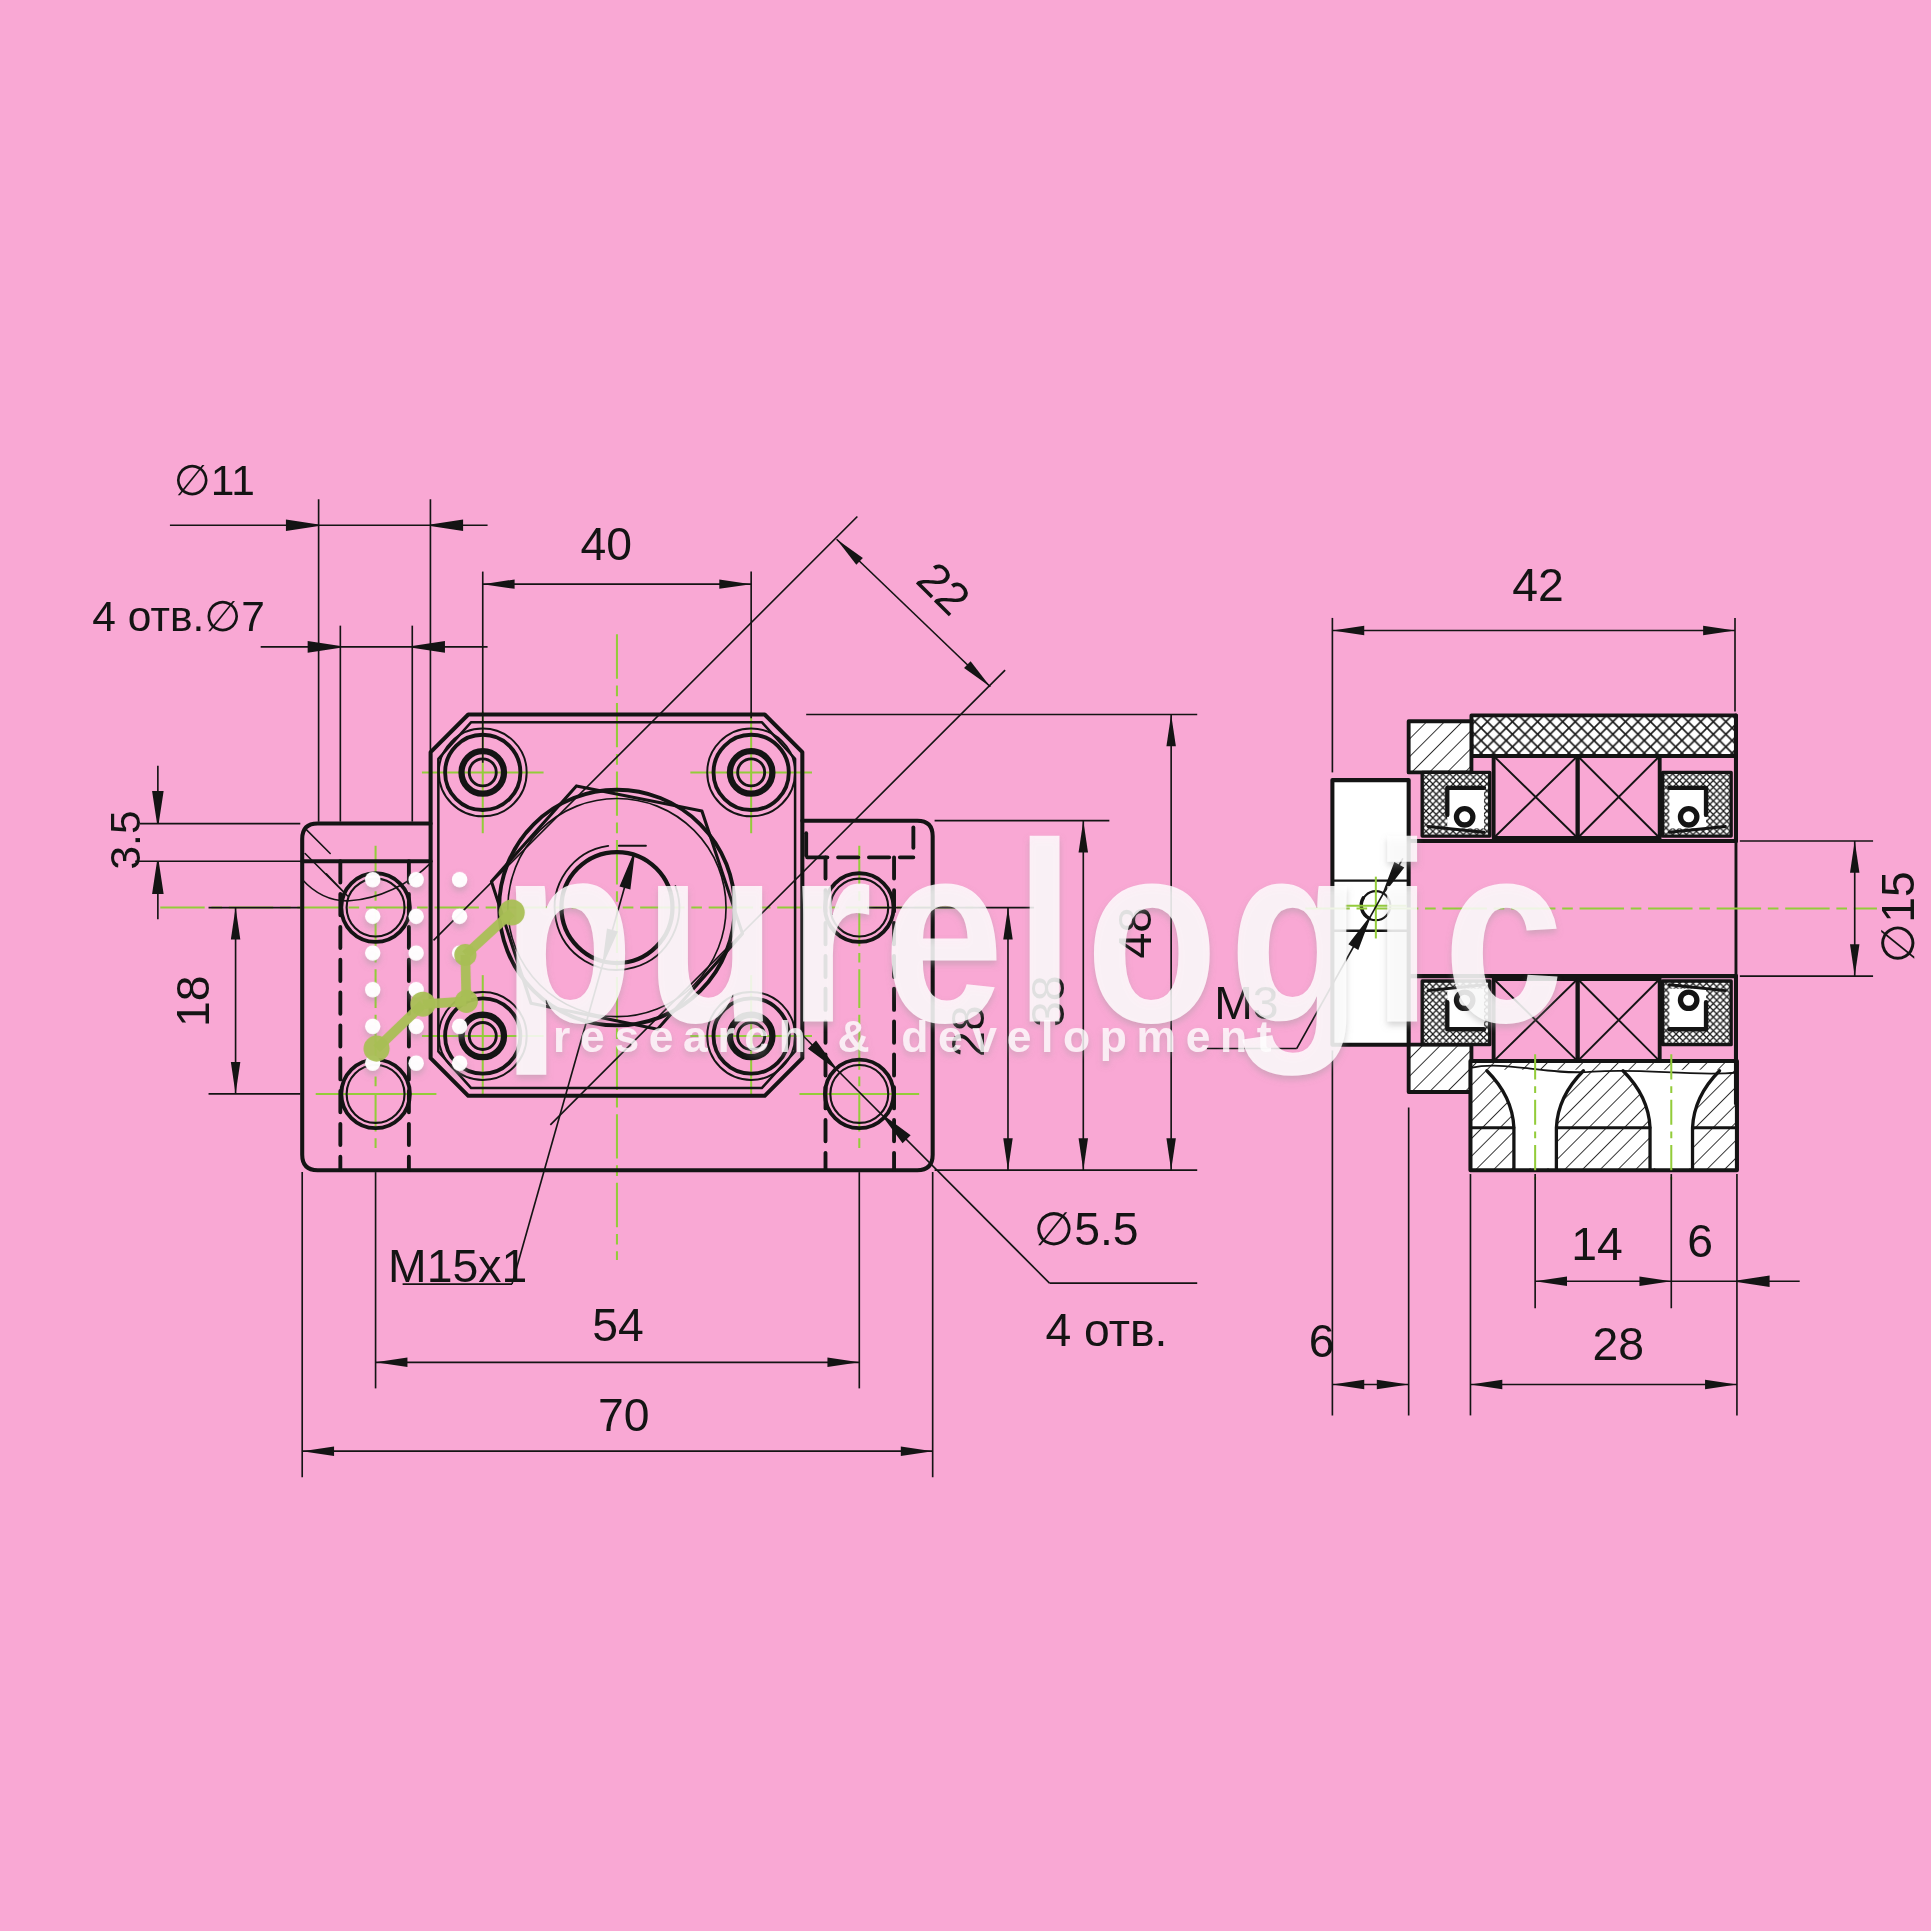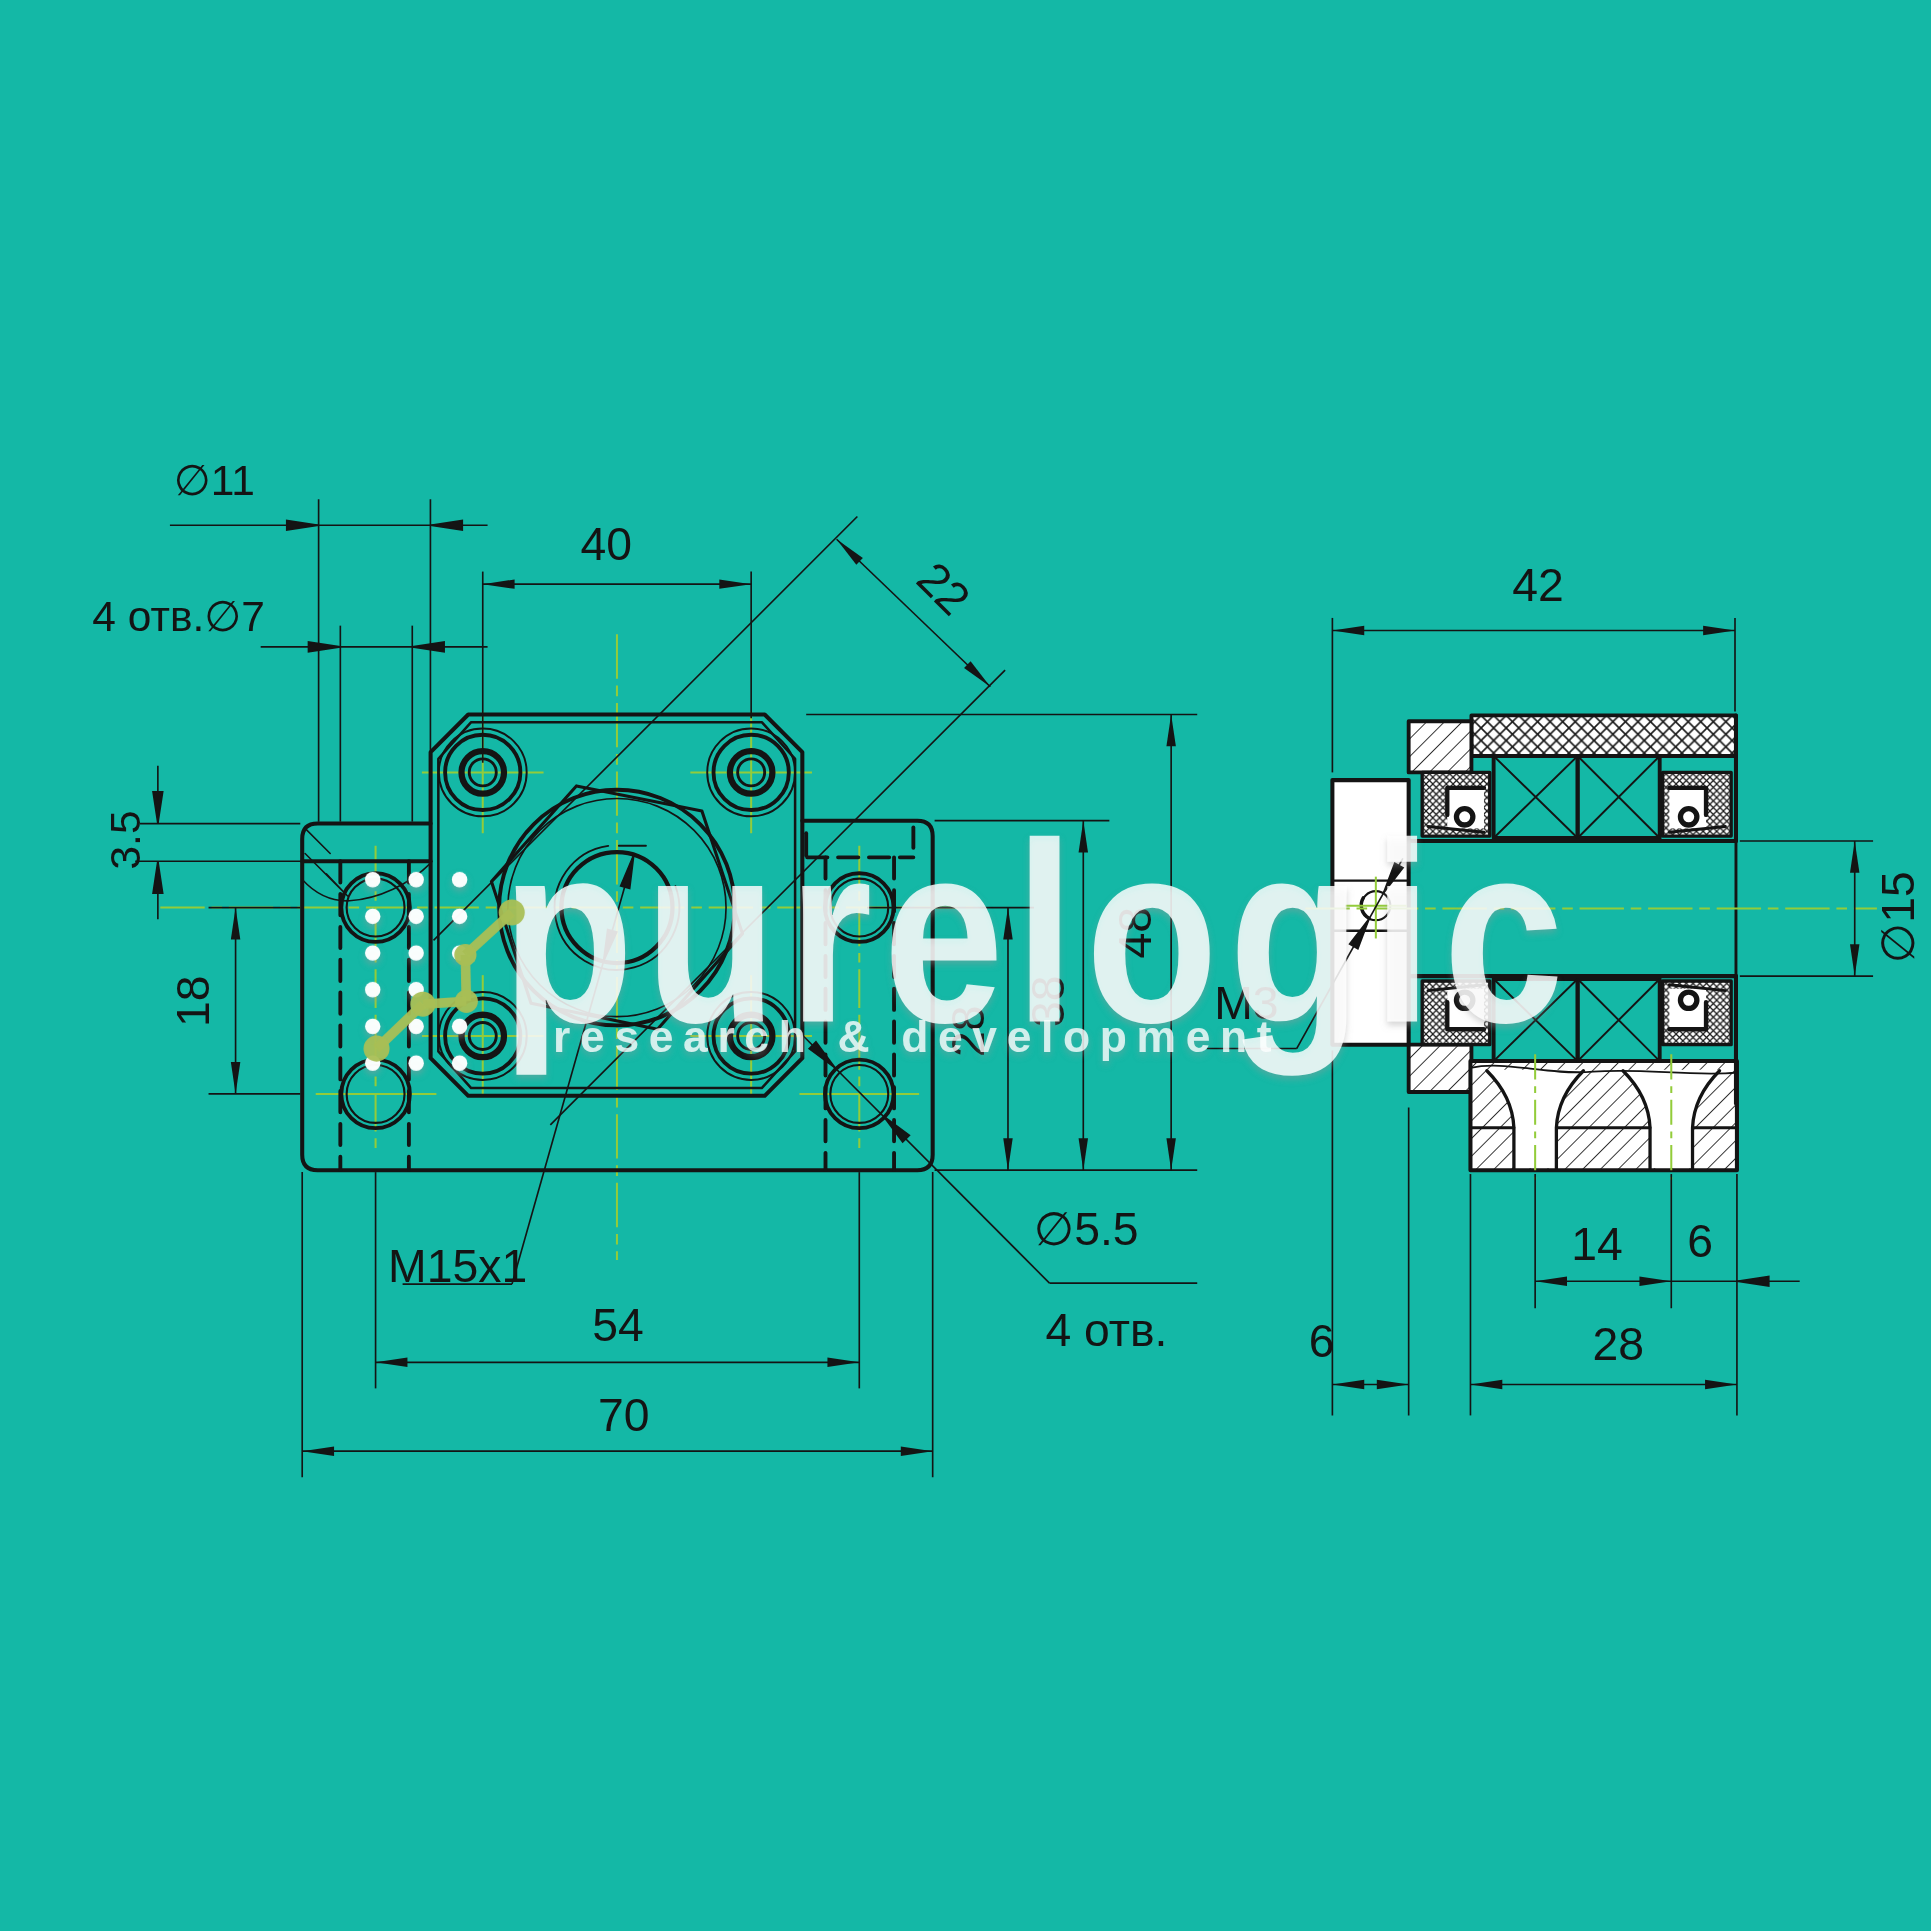--- a/index.html
+++ b/index.html
@@ -1,16 +1,16 @@
 <!DOCTYPE html>
 <html><head>
 <meta charset="utf-8">
 <style>
   html,body{margin:0;padding:0;background:#fff;}
-  #page{width:1931px;height:1931px;position:relative;background:#14b8a6;overflow:hidden;}
+  #page{width:1931px;height:1931px;position:relative;background:#f9a8d4;overflow:hidden;}
   svg{position:absolute;left:0;top:0;}
   text{font-family:"Liberation Sans", sans-serif;}
   .d{font-size:48px;fill:#141414;}
   .ds{font-size:44px;fill:#141414;}
 </style>
 </head>
 <body>
 <div id="page">
 <svg width="1931" height="1931" viewBox="0 0 2000 2000">
 <defs>

